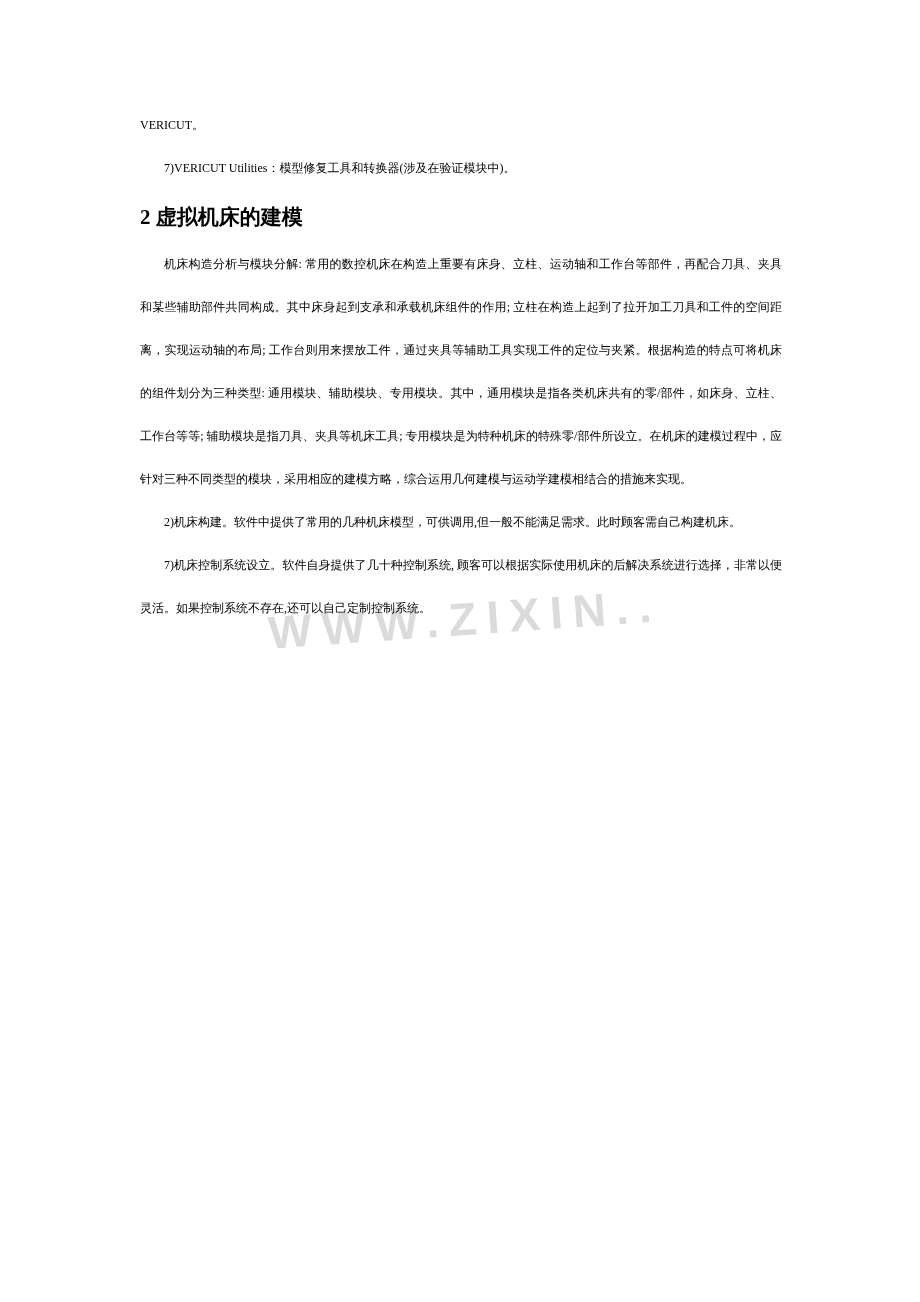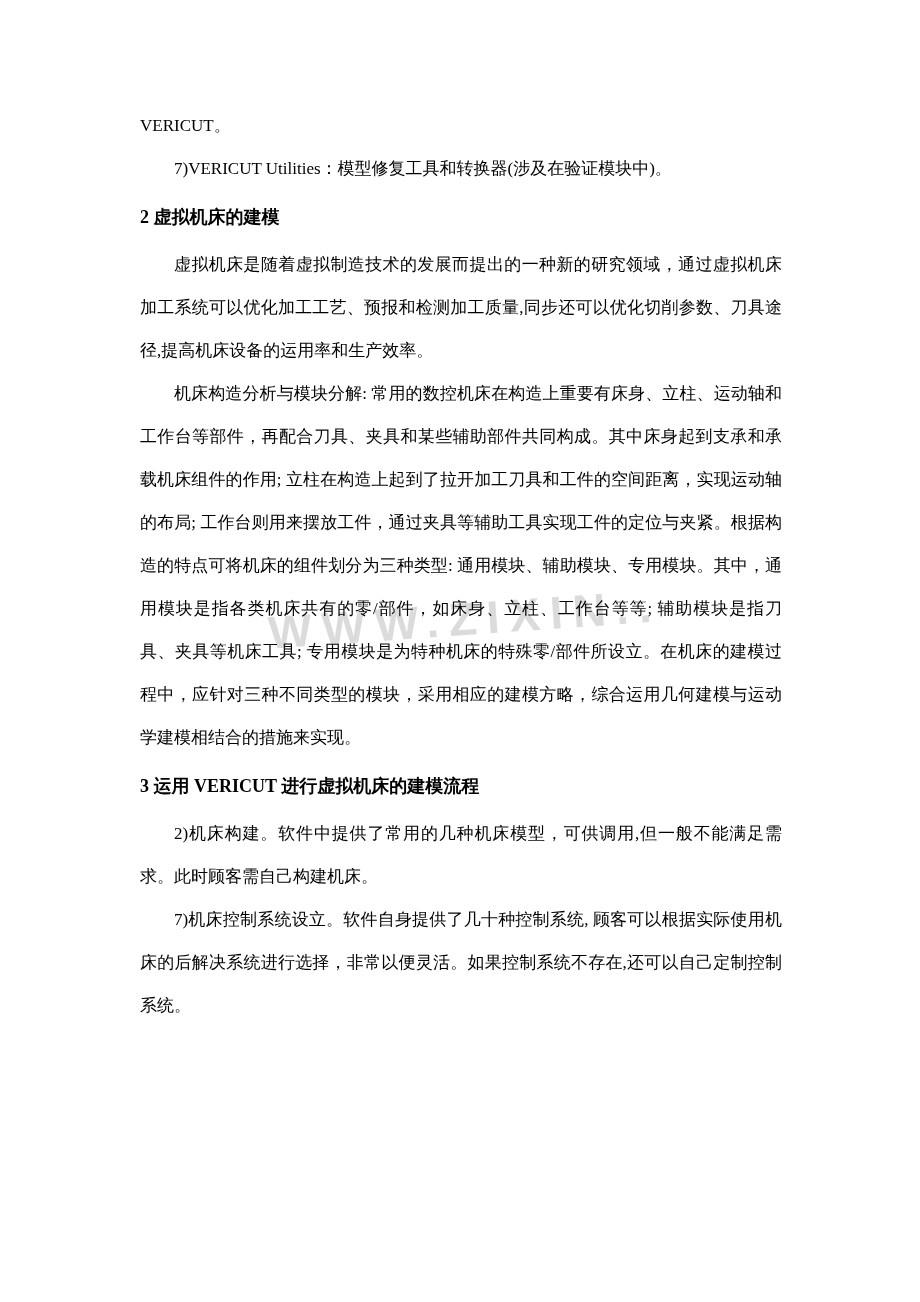--- a/index.html
+++ b/index.html
@@ -16,29 +16,29 @@
     height: 1302px;
     background: #ffffff;
     padding: 104px 138px 0 140px;
     overflow: hidden;
   }
   .page > .content-layer {
     position: relative;
     z-index: 1;
   }
   .body-text {
-    font-size: 17px;
+    font-size: 12px;
     line-height: 43px;
     text-align: justify;
     text-indent: 2em;
     word-break: break-all;
   }
   .no-indent { text-indent: 0; }
   .heading {
-    font-size: 18px;
+    font-size: 21px;
     font-weight: bold;
     line-height: 43px;
     margin: 6px 0 4px 0;
     text-indent: 0;
   }
   .watermark {
     position: absolute;
     top: 592px;
     left: 268px;
     z-index: 0;
@@ -62,26 +62,24 @@
   <div class="watermark">WWW.ZIXIN..</div>
 
   <div class="content-layer">
 
     <p class="body-text no-indent">VERICUT。</p>
 
     <p class="body-text">7)VERICUT Utilities：模型修复工具和转换器(涉及在验证模块中)。</p>
 
     <h2 class="heading">2 虚拟机床的建模</h2>
 
-    <p class="body-text">虚拟机床是随着虚拟制造技术的发展而提出的一种新的研究领域，通过虚拟机床加工系统可以优化加工工艺、预报和检测加工质量,同步还可以优化切削参数、刀具途径,提高机床设备的运用率和生产效率。</p>
 
 
     <p class="body-text">机床构造分析与模块分解: 常用的数控机床在构造上重要有床身、立柱、运动轴和工作台等部件，再配合刀具、夹具和某些辅助部件共同构成。其中床身起到支承和承载机床组件的作用; 立柱在构造上起到了拉开加工刀具和工件的空间距离，实现运动轴的布局; 工作台则用来摆放工件，通过夹具等辅助工具实现工件的定位与夹紧。根据构造的特点可将机床的组件划分为三种类型: 通用模块、辅助模块、专用模块。其中，通用模块是指各类机床共有的零/部件，如床身、立柱、工作台等等; 辅助模块是指刀具、夹具等机床工具; 专用模块是为特种机床的特殊零/部件所设立。在机床的建模过程中，应针对三种不同类型的模块，采用相应的建模方略，综合运用几何建模与运动学建模相结合的措施来实现。</p>
 
-    <h2 class="heading">3 运用 VERICUT 进行虚拟机床的建模流程</h2>
 
 
     <p class="body-text">2)机床构建。软件中提供了常用的几种机床模型，可供调用,但一般不能满足需求。此时顾客需自己构建机床。</p>
 
     <p class="body-text">7)机床控制系统设立。软件自身提供了几十种控制系统, 顾客可以根据实际使用机床的后解决系统进行选择，非常以便灵活。如果控制系统不存在,还可以自己定制控制系统。</p>
 
   </div>
 
 </div>
 

